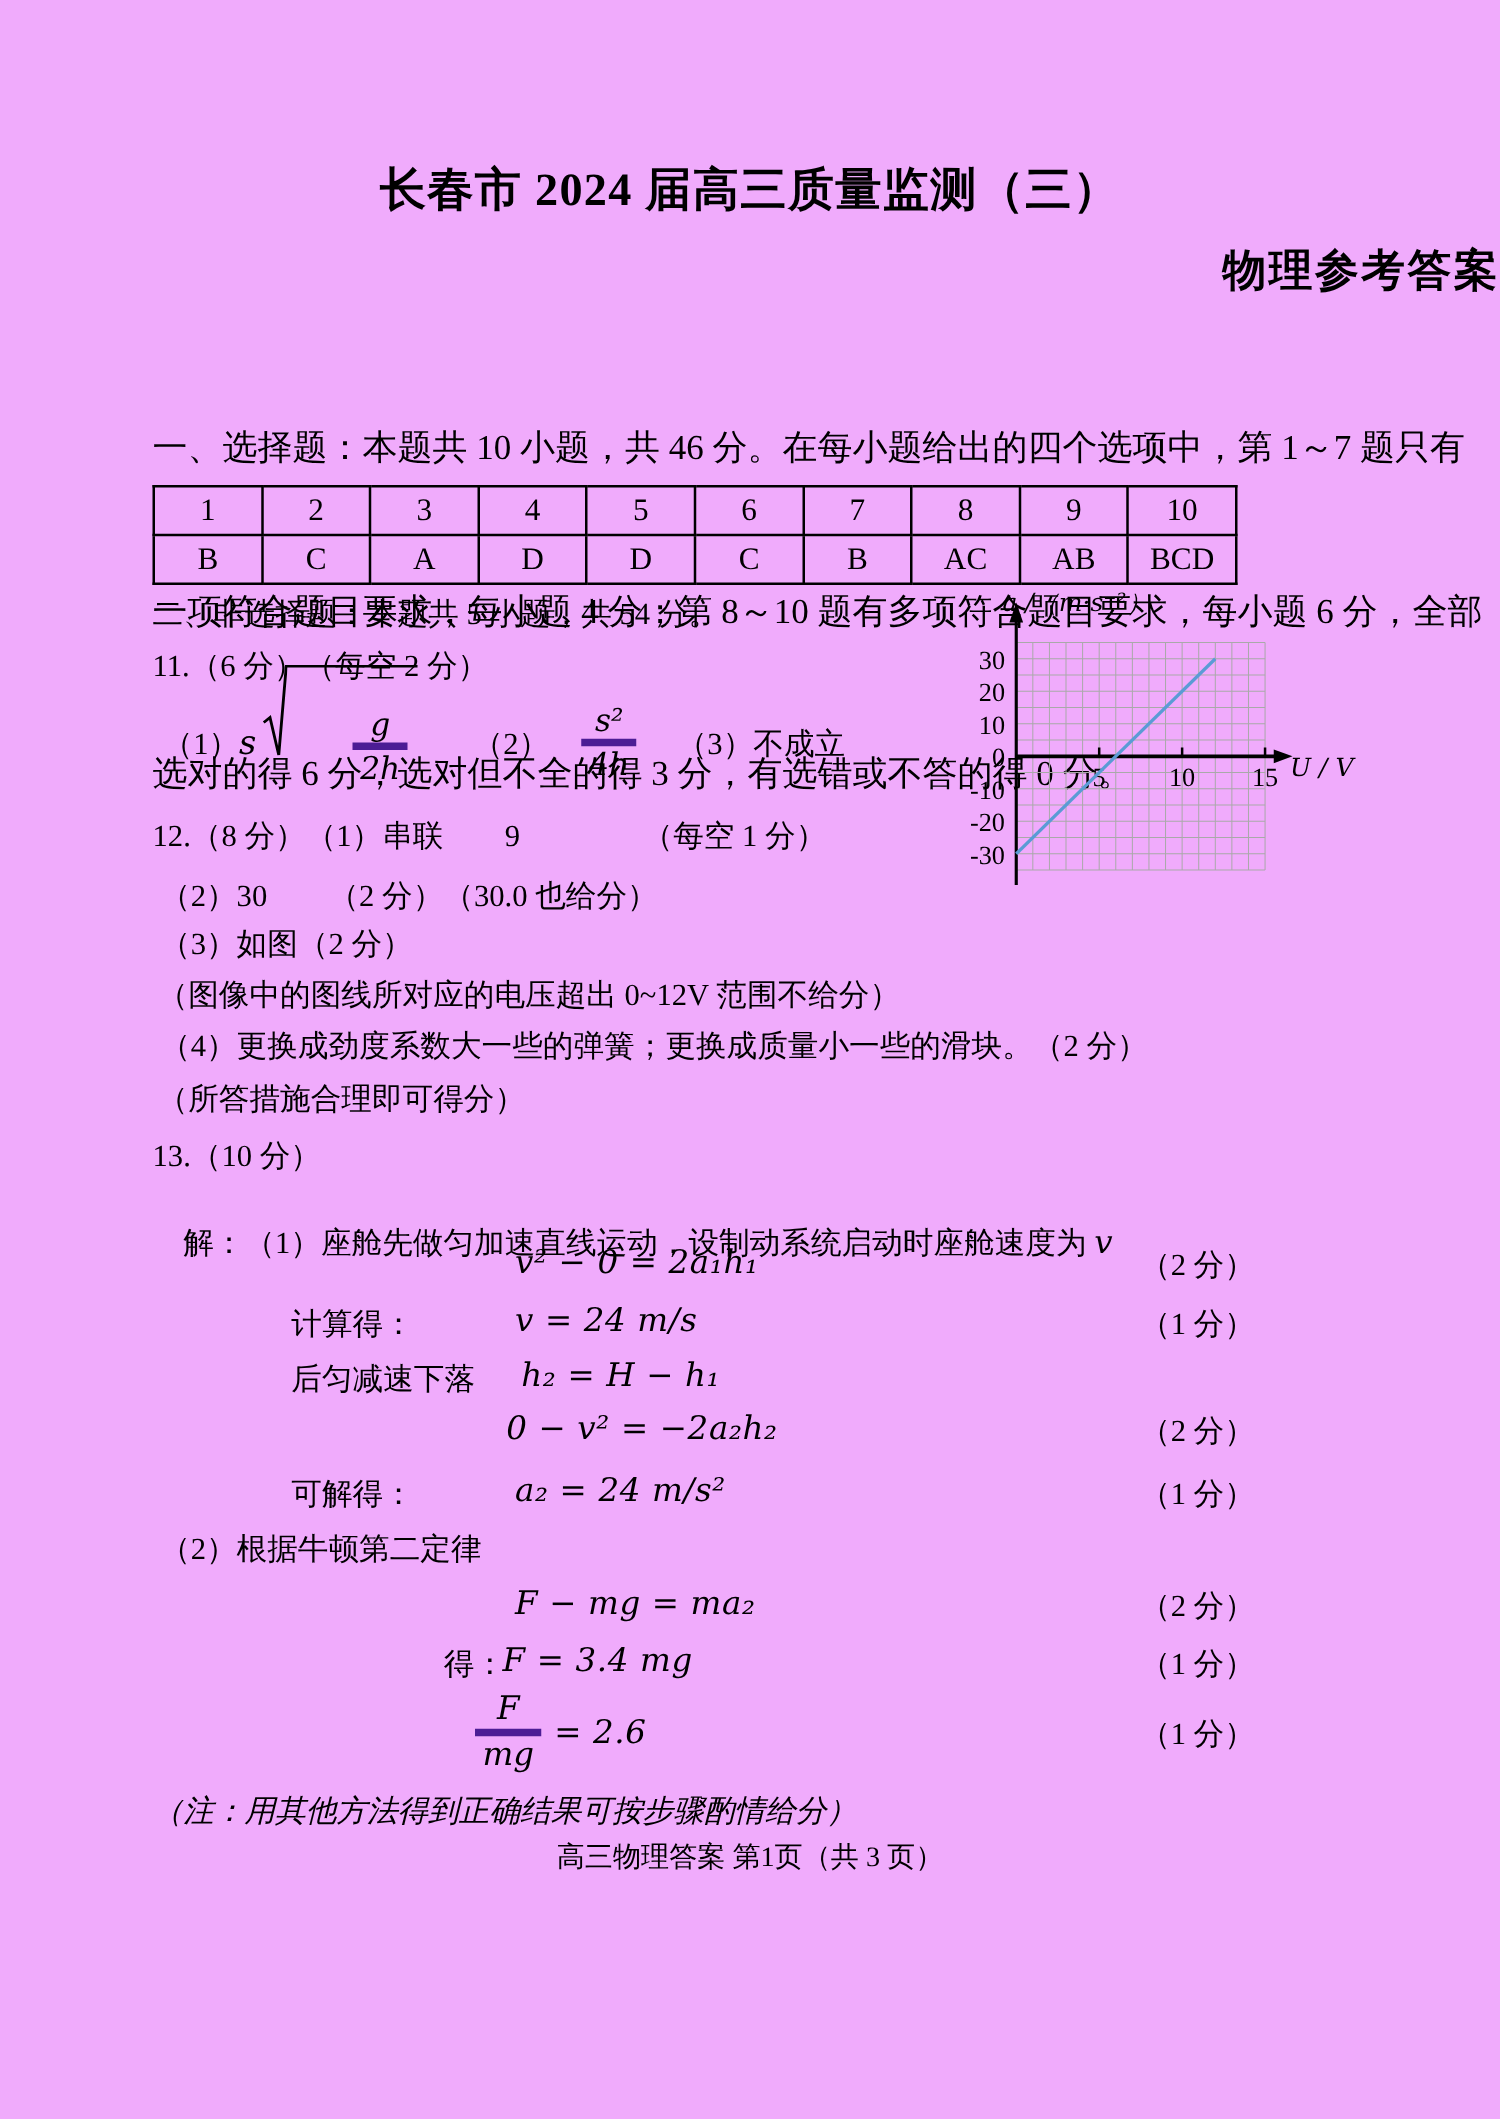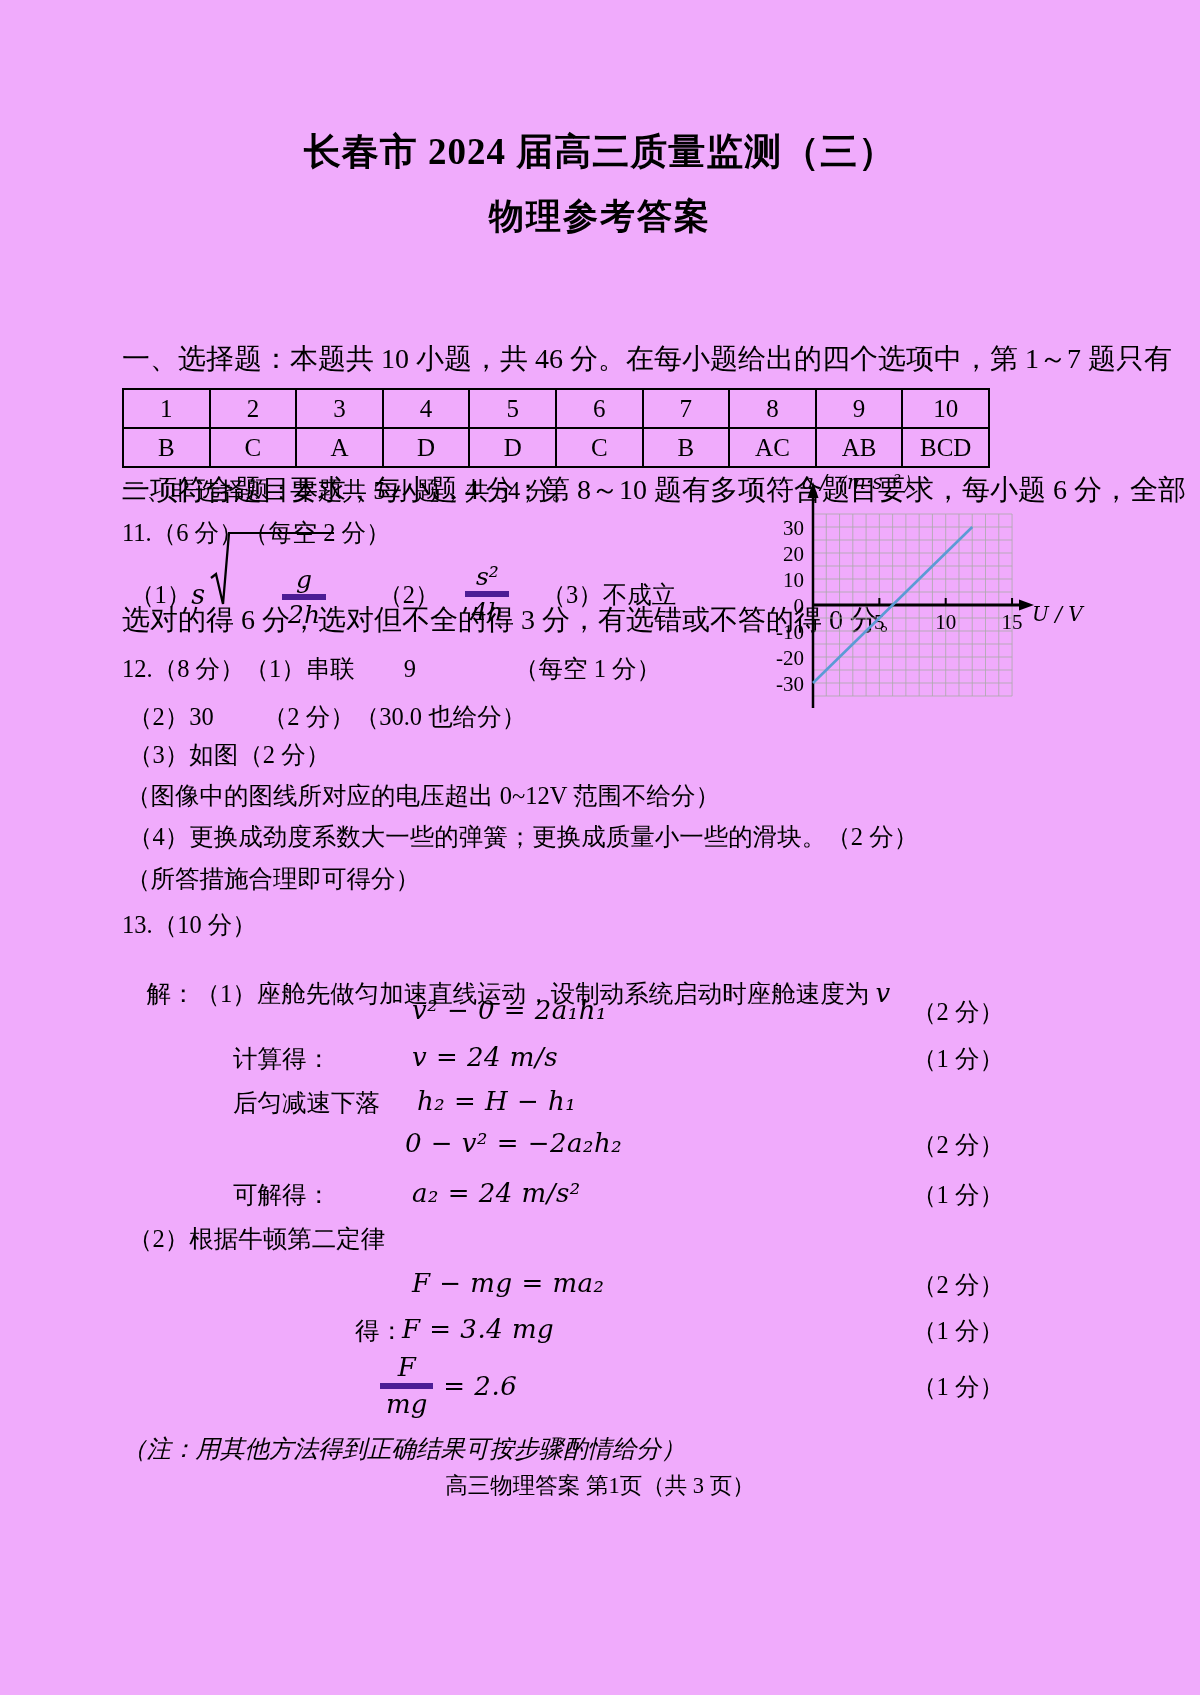--- a/index.html
+++ b/index.html
@@ -1,20 +1,20 @@
 <!DOCTYPE html>
 <html><head>
 <meta charset="utf-8">
 <style>
   html,body{margin:0;padding:0;background:#ffffff;}
   .page{position:relative;width:1200px;height:1695px;background:#f0abfc;
         font-family:"Liberation Serif","DejaVu Serif",serif;color:#000;overflow:hidden;}
   .doc-title{position:absolute;top:127px;left:0;width:100%;text-align:center;
              font-size:37px;font-weight:bold;letter-spacing:1px;white-space:pre;}
-  .doc-subtitle{position:absolute;top:193px;left:0;width:100%;text-align:center;
+  .doc-subtitle{position:absolute;top:193px;left:0;width:100%;text-align:right;
                 font-size:35px;font-weight:bold;letter-spacing:2px;white-space:pre;}
   .para{position:absolute;left:122px;top:250px;width:965px;font-size:28px;
         line-height:43.5px;white-space:pre;}
   .line{position:absolute;font-size:24.5px;white-space:pre;}
   table.answers{position:absolute;left:122px;top:388px;width:868px;
                 border-collapse:collapse;table-layout:fixed;}
   table.answers td{border:2px solid #000;height:37px;text-align:center;
                    font-size:25px;padding:0;font-family:"Liberation Serif","DejaVu Serif",serif;}
   
   .chart-wrap{position:absolute;left:738px;top:468px;width:370px;height:258px;}

